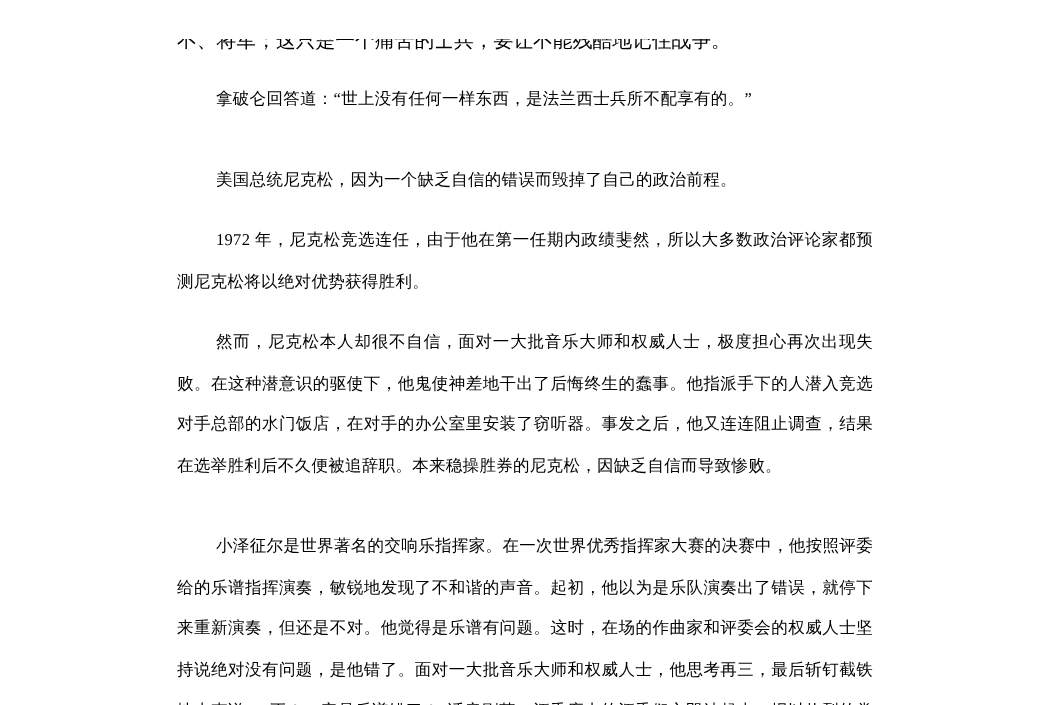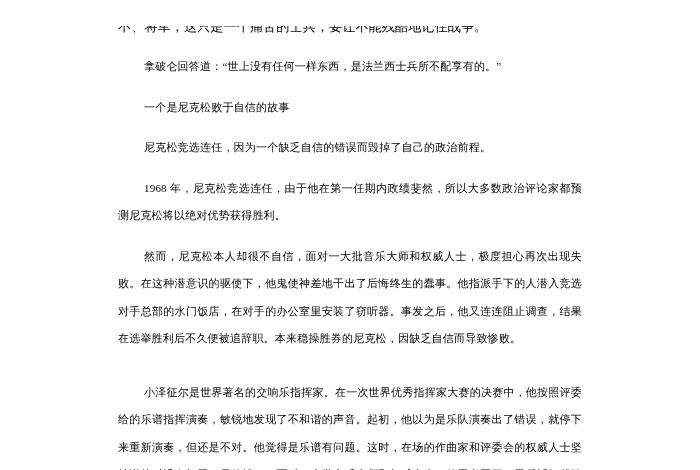--- a/index.html
+++ b/index.html
@@ -64,29 +64,28 @@
   <div class="clipped-top">
     <div class="inner">不、将军；这只是一个痛苦的士兵，要让不能残酷地记住战争。</div>
   </div>
 
   <div class="spacer"></div>
 
   <p class="para indent">拿破仑回答道：“世上没有任何一样东西，是法兰西士兵所不配享有的。”</p>
 
   <div class="spacer"></div>
 
-  <p class="para indent">一个是尼克松败于自信的故事</p>
 
   <div class="spacer"></div>
 
-  <p class="para indent">尼克松竞选连任，因为一个缺乏自信的错误而毁掉了自己的政治前程。</p>
+  <p class="para indent">美国总统尼克松，因为一个缺乏自信的错误而毁掉了自己的政治前程。</p>
 
   <div class="spacer"></div>
 
-  <p class="para indent">1968 年，尼克松竞选连任，由于他在第一任期内政绩斐然，所以大多数政治评论家都预测尼克松将以绝对优势获得胜利。</p>
+  <p class="para indent">1972 年，尼克松竞选连任，由于他在第一任期内政绩斐然，所以大多数政治评论家都预测尼克松将以绝对优势获得胜利。</p>
 
   <div class="spacer"></div>
 
   <p class="para indent">然而，尼克松本人却很不自信，面对一大批音乐大师和权威人士，极度担心再次出现失败。在这种潜意识的驱使下，他鬼使神差地干出了后悔终生的蠢事。他指派手下的人潜入竞选对手总部的水门饭店，在对手的办公室里安装了窃听器。事发之后，他又连连阻止调查，结果在选举胜利后不久便被追辞职。本来稳操胜券的尼克松，因缺乏自信而导致惨败。</p>
 
   <div class="spacer"></div>
 
 
   <div class="spacer"></div>
 

